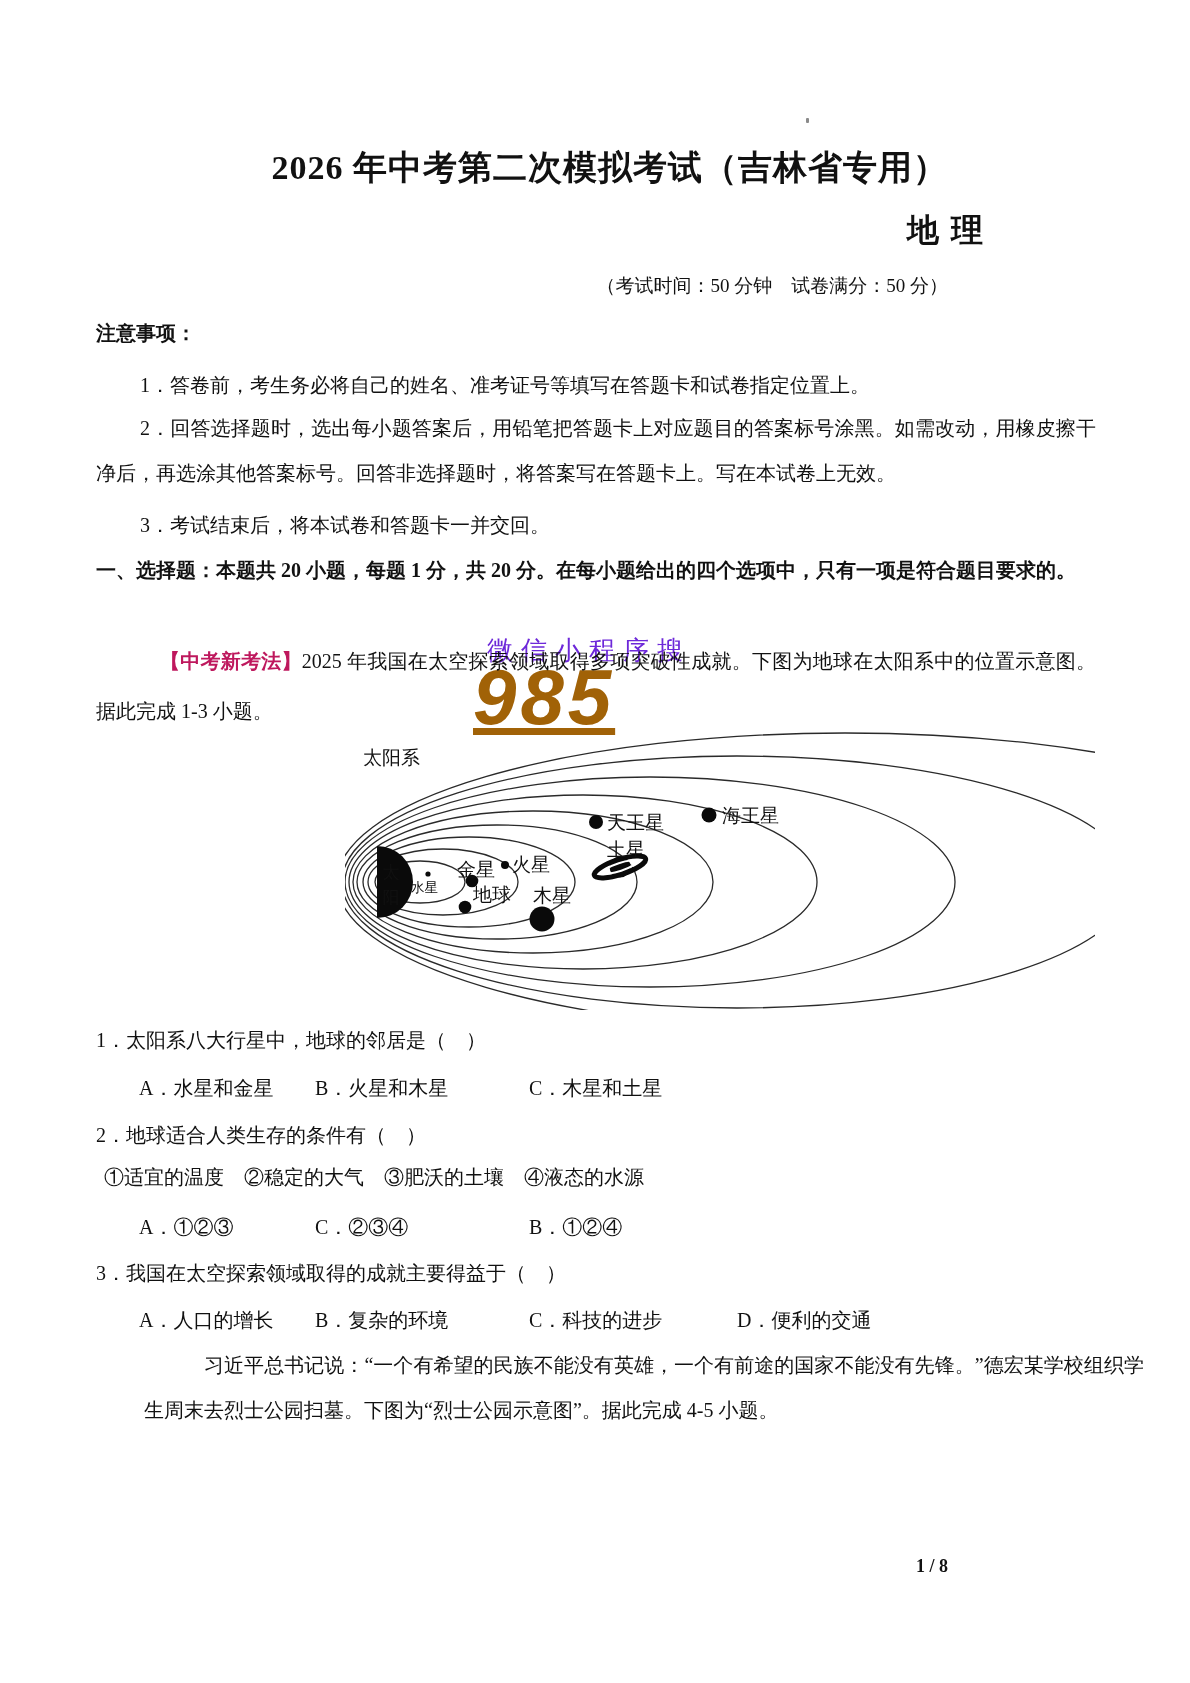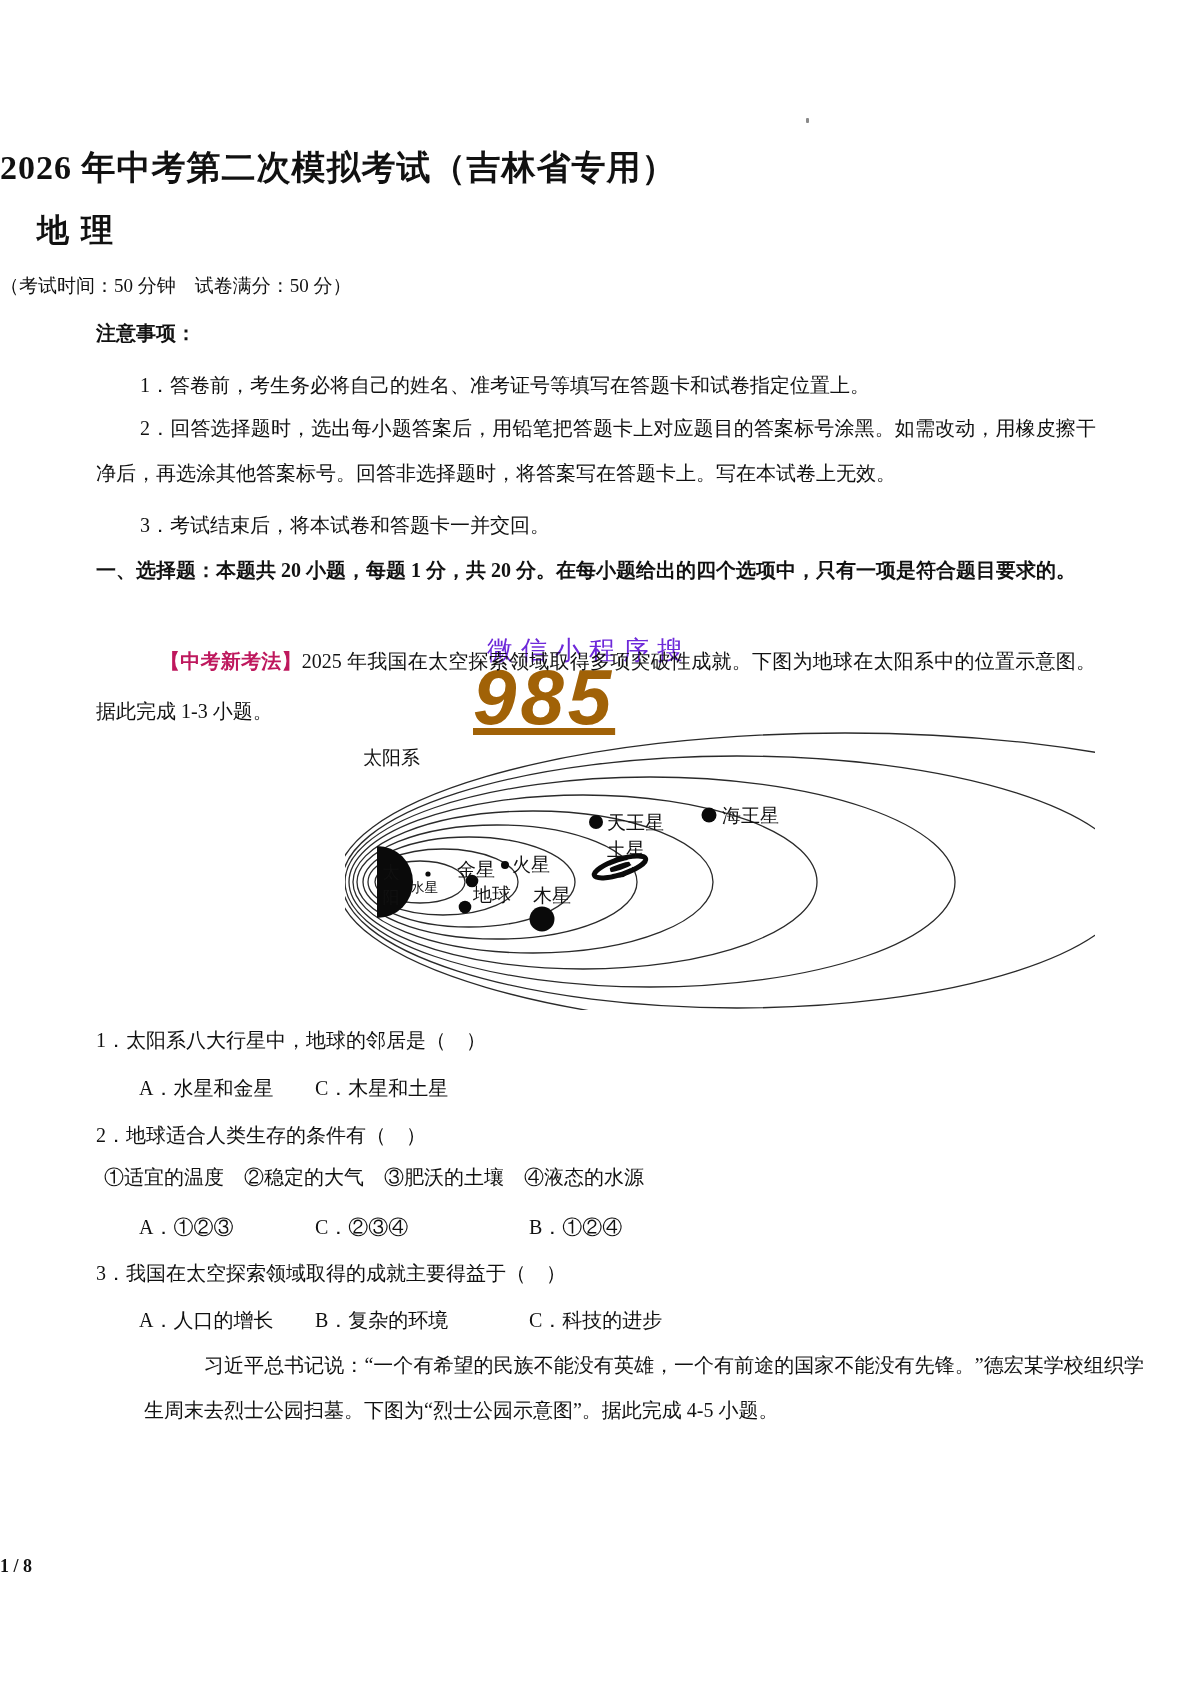--- a/index.html
+++ b/index.html
@@ -5,21 +5,21 @@
   html,body{margin:0;padding:0;background:#ffffff;}
   .page{
     position:relative;
     width:1190px;height:1683px;
     background:#ffffff;
     font-family:"Liberation Serif","DejaVu Serif",serif;
     color:#111;
     overflow:hidden;
   }
   .abs{position:absolute;}
-  .center{left:0;width:948px;text-align:left;}
+  .center{left:0;width:948px;text-align:right;}
   .title{top:148px;font-size:34px;font-weight:bold;line-height:40px;letter-spacing:1px;}
   .subject{top:210px;font-size:32px;font-weight:bold;line-height:40px;letter-spacing:2px;padding-left:37px;}
   .meta{top:272px;font-size:19px;line-height:28px;}
   .notice-heading{
     top:318px;left:96px;
     font-family:"Liberation Sans","DejaVu Sans",sans-serif;
     font-weight:bold;font-size:20px;line-height:30px;
   }
   .body-text{font-size:20px;line-height:45px;}
   .block{left:96px;width:1000px;text-align:justify;}
@@ -128,36 +128,38 @@
       <circle cx="251" cy="122" r="7" fill="#0a0a0a"></circle>
       <text x="262" y="129" font-size="19">天王星</text>
 
       <circle cx="364" cy="115" r="7.5" fill="#0a0a0a"></circle>
       <text x="377" y="122" font-size="19">海王星</text>
     </svg>
 
     <div class="abs q-stem q1">1．太阳系八大行星中，地球的邻居是（　）</div>
     <div class="abs opts opts1">
       <span>A．水星和金星</span>
+      <span>B．火星和木星</span>
       <span>C．木星和土星</span>
     </div>
 
     <div class="abs q-stem q2">2．地球适合人类生存的条件有（　）</div>
     <div class="abs q2sub">①适宜的温度　②稳定的大气　③肥沃的土壤　④液态的水源</div>
     <div class="abs opts opts2">
       <span>A．①②③</span>
       <span>C．②③④</span>
       <span>B．①②④</span>
     </div>
 
     <div class="abs q-stem q3">3．我国在太空探索领域取得的成就主要得益于（　）</div>
     <div class="abs opts opts3">
       <span>A．人口的增长</span>
       <span>B．复杂的环境</span>
       <span>C．科技的进步</span>
+      <span>D．便利的交通</span>
     </div>
 
     <div class="abs block body-text passage2">习近平总书记说：“一个有希望的民族不能没有英雄，一个有前途的国家不能没有先锋。”德宏某学校组织学生周末去烈士公园扫墓。下图为“烈士公园示意图”。据此完成 4-5 小题。</div>
 
     <div class="abs center footer">1 / 8</div>
 
   </div>
 </div>
 
 </body></html>

